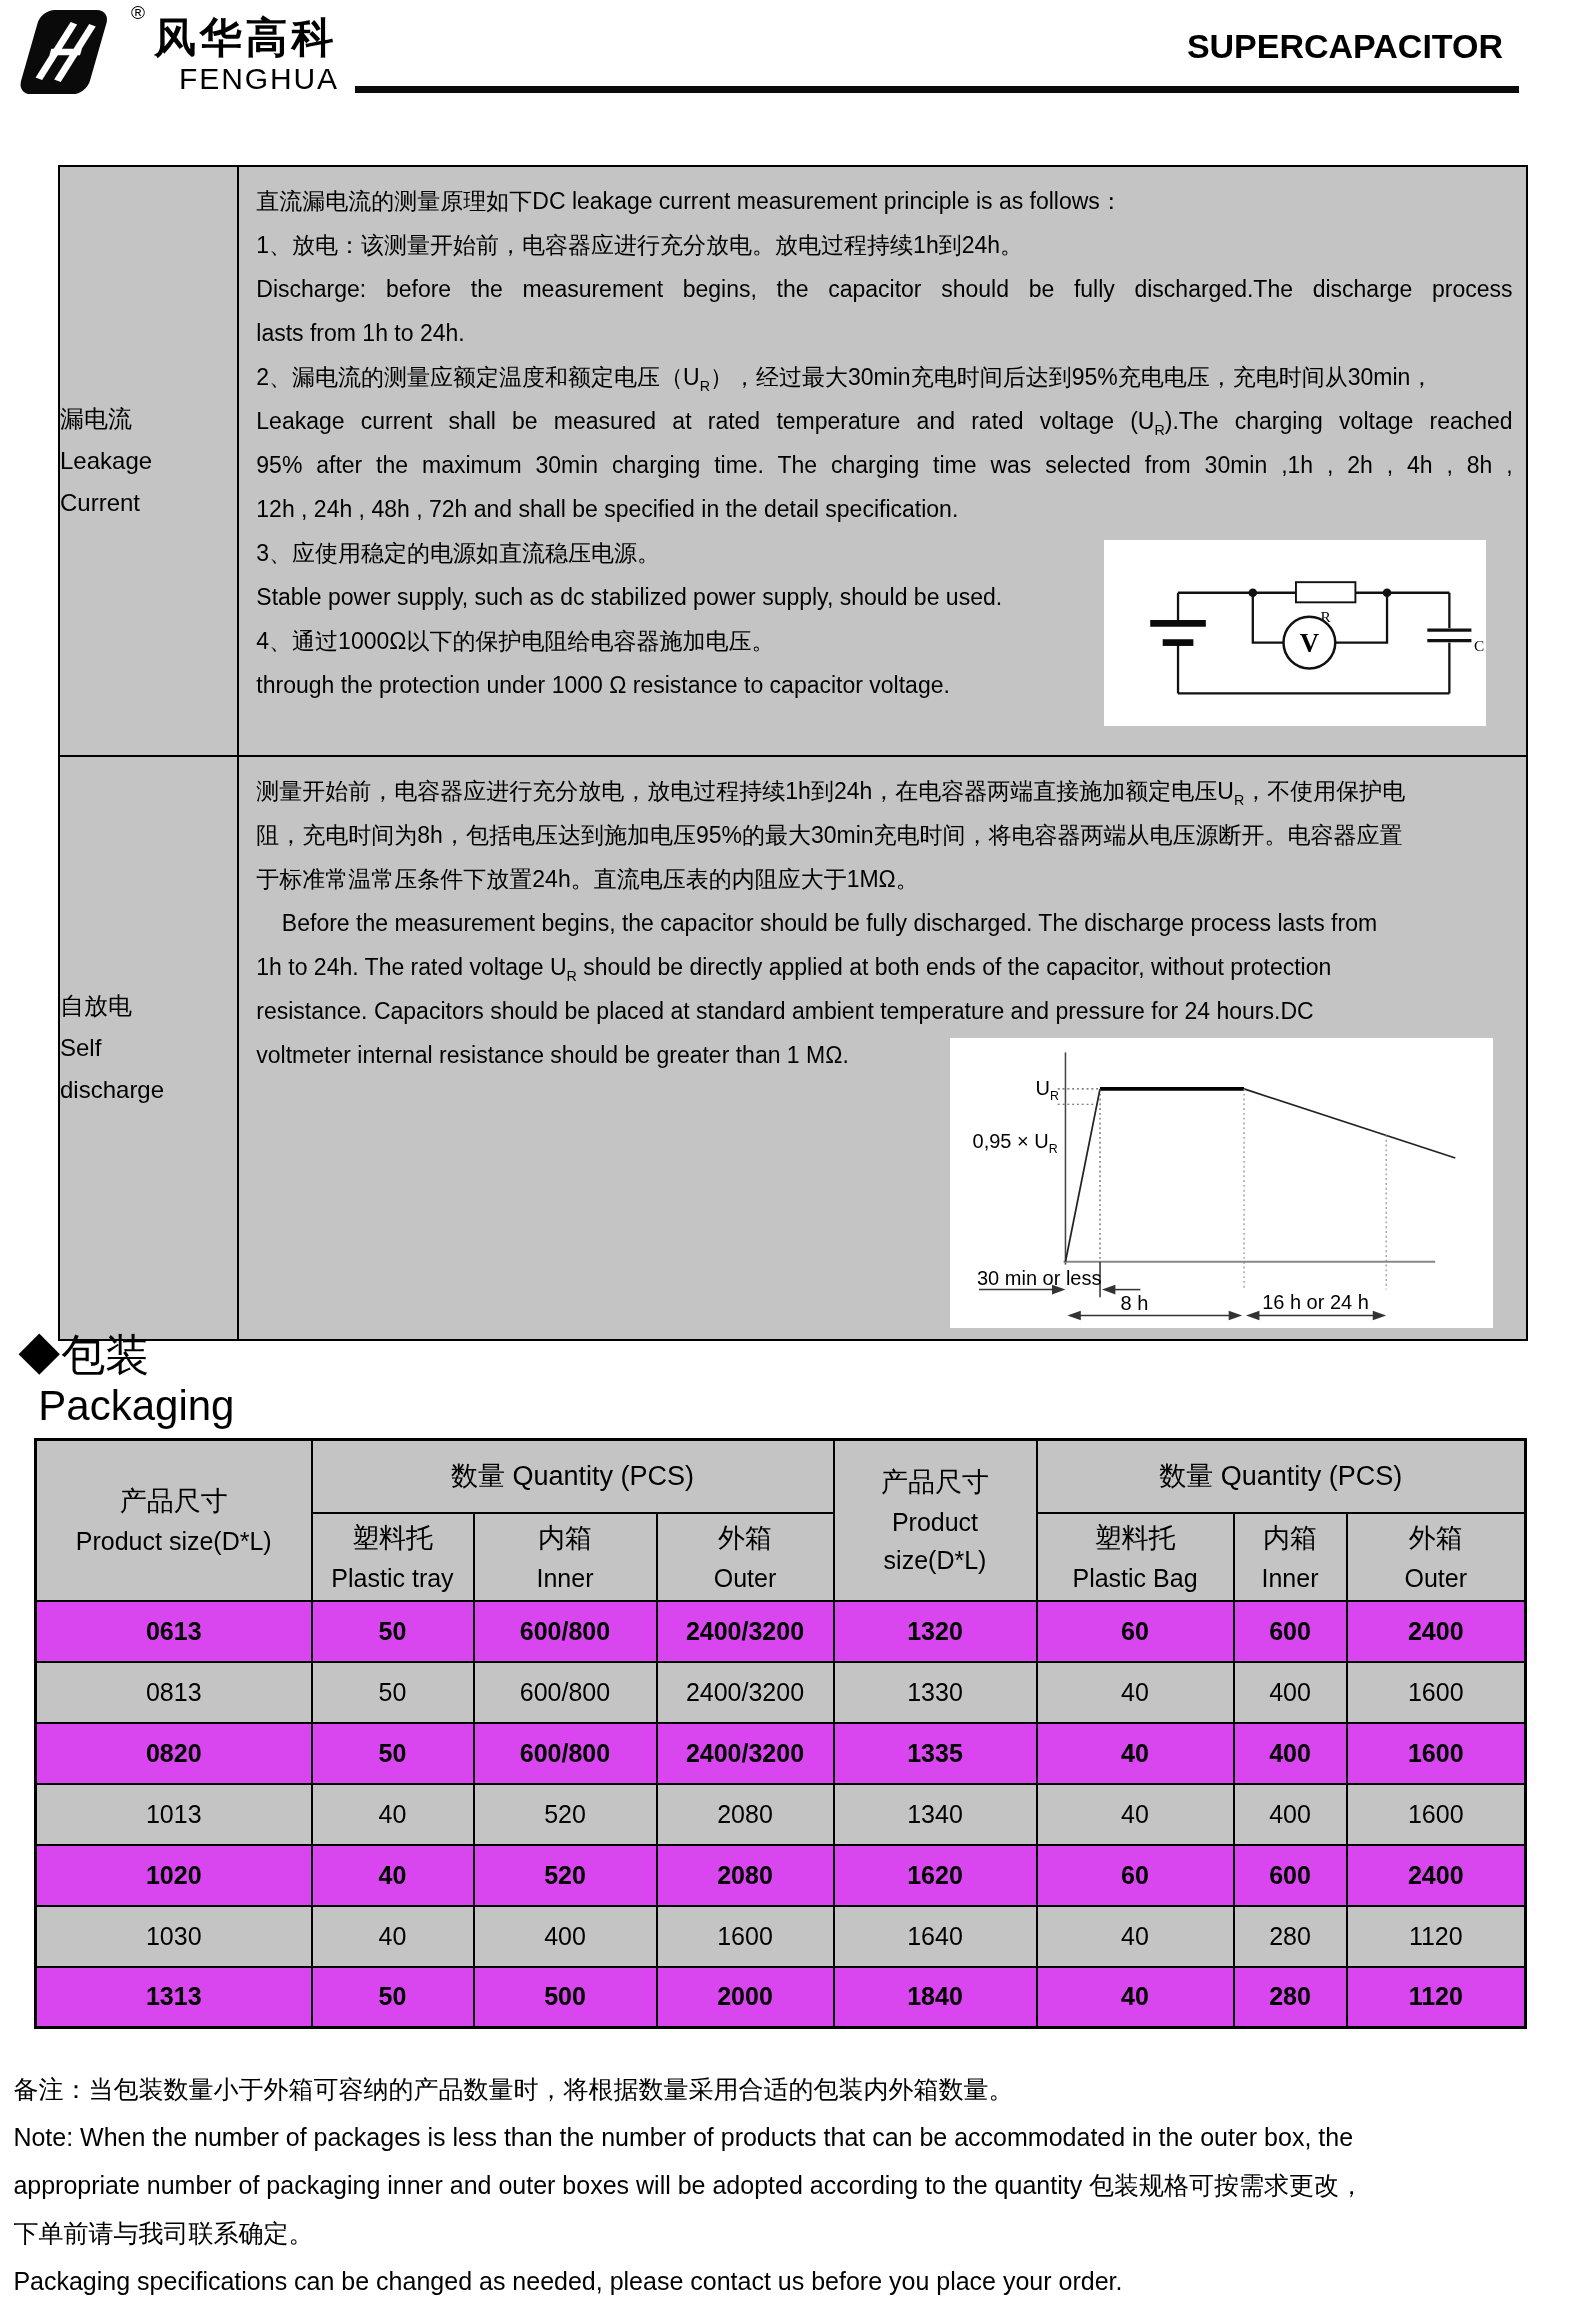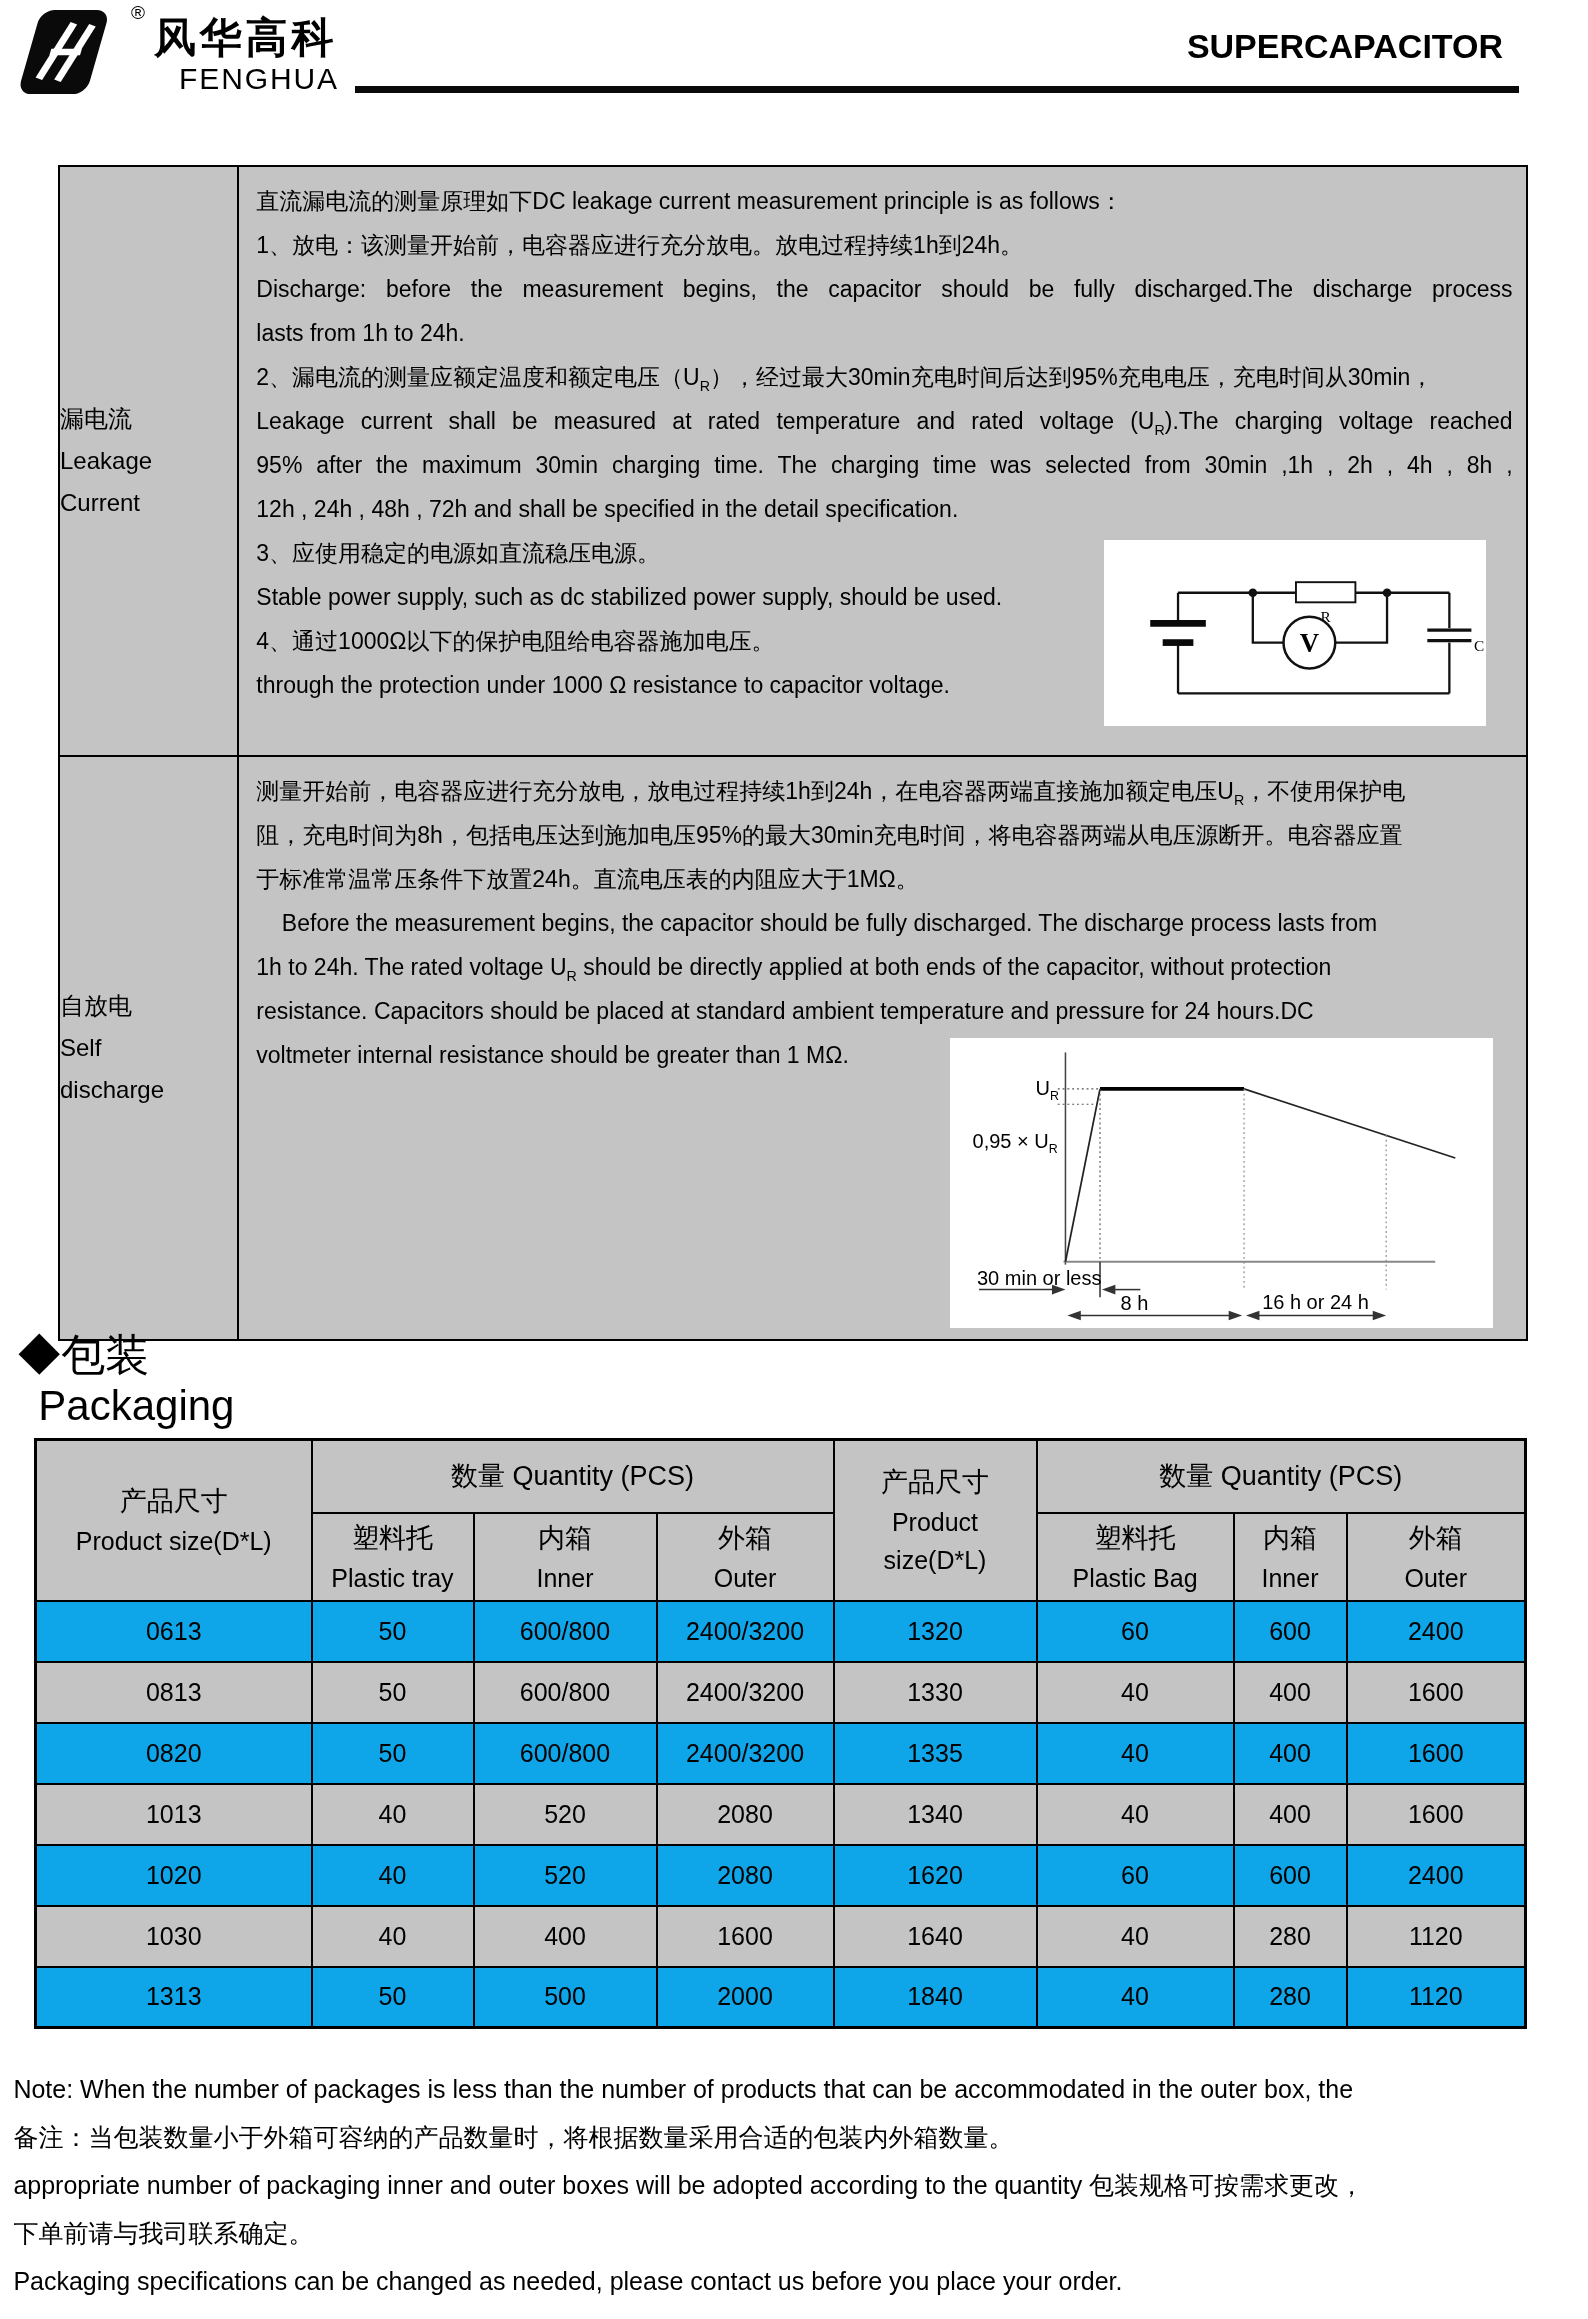--- a/index.html
+++ b/index.html
@@ -41,21 +41,21 @@
   .pkg-head-en{font-size:42px;line-height:50px;margin-left:21px;}
 
   table.pkg{position:absolute;left:34px;top:1438px;width:1489px;border-collapse:collapse;table-layout:fixed;}
   table.pkg th,table.pkg td{border:2.9px solid #000;text-align:center;vertical-align:middle;padding:0;font-weight:normal;}
   table.pkg{border:3.8px solid #000;}
   table.pkg th{background:#c4c4c4;}
   tr.hq{height:73px;}
   tr.hs{height:88px;}
   tr.br{height:61px;}
   tr.br.g td{background:#c4c4c4;}
-  tr.br.w td{background:#0ea5e9;}
+  tr.br.w td{background:#d946ef;font-weight:bold;}
   .hcn{font-size:27px;line-height:42px;}
   .hen{font-size:25px;line-height:38px;}
   .qtyh{font-size:27px;}
   td.num{font-size:25px;}
 
   
   .notes{position:absolute;left:13.4px;top:2065px;width:1564px;font-size:25px;line-height:48px;}
 </style>
 </head>
 <body>
@@ -313,21 +313,21 @@
       <td class="num">2000</td>
       <td class="num">1840</td>
       <td class="num">40</td>
       <td class="num">280</td>
       <td class="num">1120</td>
     </tr>
   </tbody>
     </table>
 
   <div class="notes">
+    <div>备注：当包装数量小于外箱可容纳的产品数量时，将根据数量采用合适的包装内外箱数量。</div>
     <div>Note: When the number of packages is less than the number of products that can be accommodated in the outer box, the</div>
-    <div>备注：当包装数量小于外箱可容纳的产品数量时，将根据数量采用合适的包装内外箱数量。</div>
     <div>appropriate number of packaging inner and outer boxes will be adopted according to the quantity 包装规格可按需求更改，</div>
     <div>下单前请与我司联系确定。</div>
     <div>Packaging specifications can be changed as needed, please contact us before you place your order.</div>
   </div>
 
 </div>
 
 
 </body></html>

